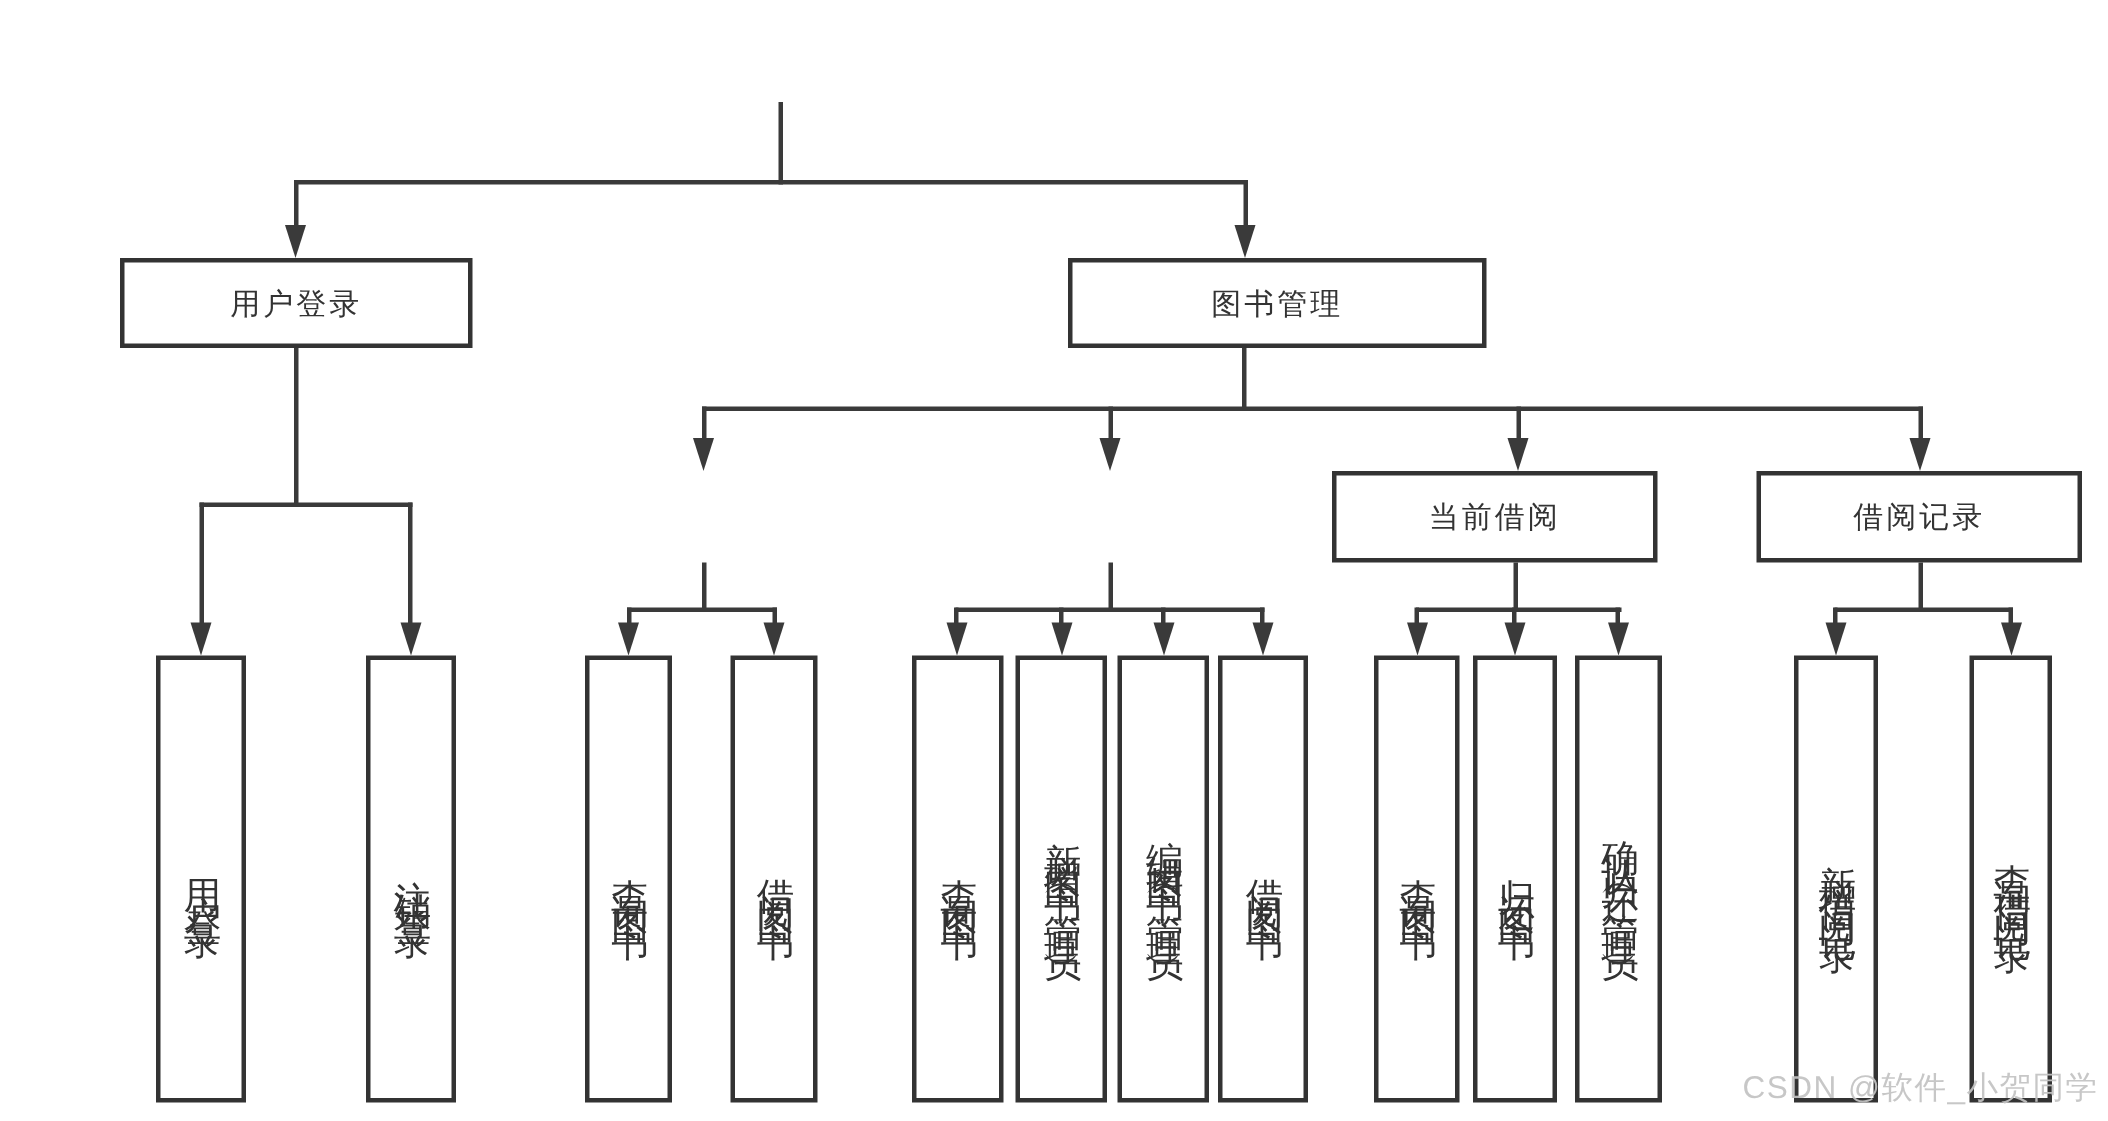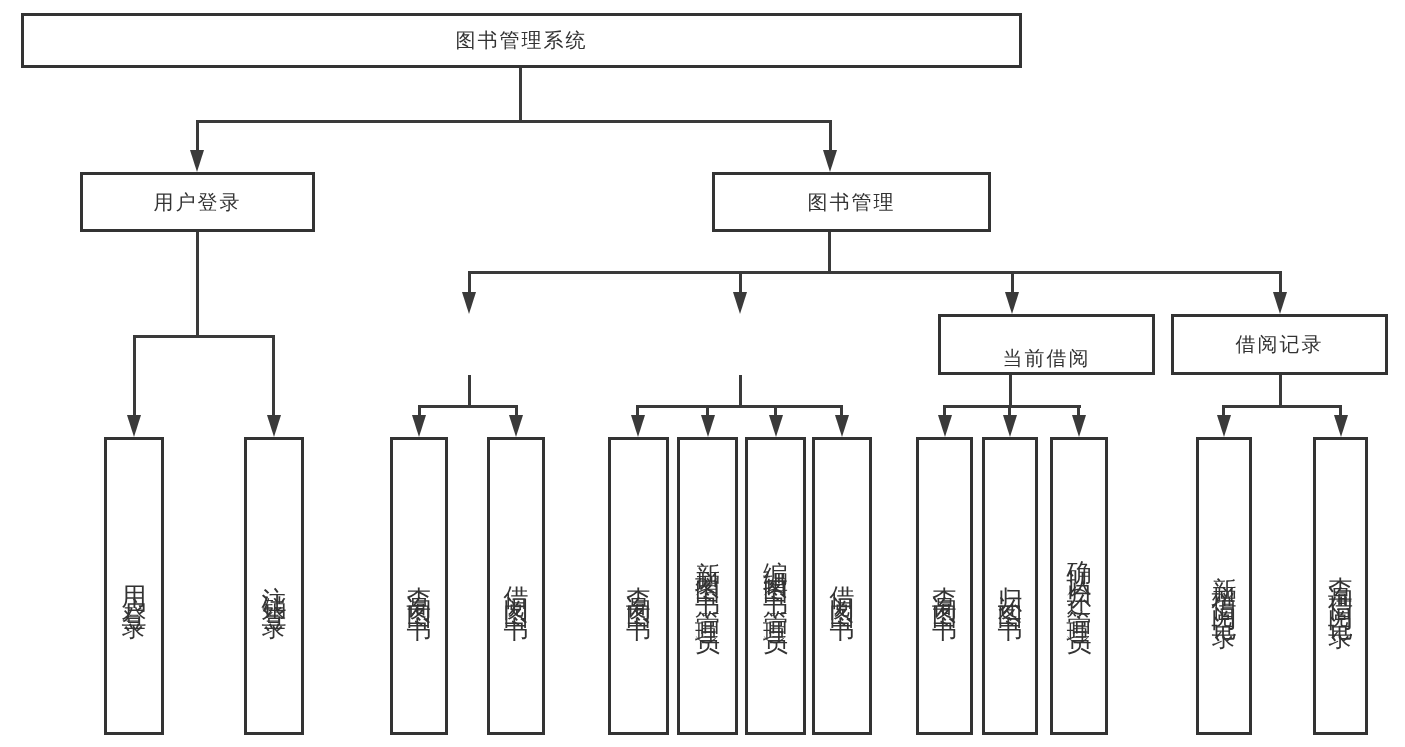--- a/index.html
+++ b/index.html
@@ -33,23 +33,20 @@
   .watermark{
     position:absolute;right:6px;top:711px;font-size:21px;
     color:#c3c3c3;opacity:.92;letter-spacing:1px;z-index:5;
   }
 </style>
 </head>
 <body>
 
 <div id="stage">
 
-  <div class="box" style="left:21px;top:13px;width:1001px;height:55px;">
-    <span>图书管理系统</span>
-  </div>
 
   <div class="vline" style="left:519px;top:68px;height:55px;"></div>
   <div class="hline" style="left:196px;top:120px;width:636px;"></div>
   <div class="vline" style="left:196px;top:120px;height:34px;"></div>
   <div class="arr" style="left:190px;top:150px;"></div>
   <div class="vline" style="left:829px;top:120px;height:34px;"></div>
   <div class="arr" style="left:823px;top:150px;"></div>
 
   <div class="box" style="left:80px;top:172px;width:235px;height:60px;">
     <span>用户登录</span>
@@ -69,21 +66,21 @@
   <div class="hline" style="left:468px;top:271px;width:814px;"></div>
   <div class="vline" style="left:468px;top:271px;height:26px;"></div>
   <div class="arr" style="left:462px;top:292px;"></div>
   <div class="vline" style="left:739px;top:271px;height:26px;"></div>
   <div class="arr" style="left:733px;top:292px;"></div>
   <div class="vline" style="left:1011px;top:271px;height:26px;"></div>
   <div class="arr" style="left:1005px;top:292px;"></div>
   <div class="vline" style="left:1279px;top:271px;height:26px;"></div>
   <div class="arr" style="left:1273px;top:292px;"></div>
 
-  <div class="box" style="left:938px;top:314px;width:217px;height:61px;align-items:flex-end;">
+  <div class="box" style="left:888px;top:314px;width:217px;height:61px;">
     <span>当前借阅</span>
   </div>
   <div class="box" style="left:1171px;top:314px;width:217px;height:61px;">
     <span>借阅记录</span>
   </div>
 
   <div class="vline" style="left:468px;top:375px;height:33px;"></div>
   <div class="hline" style="left:418px;top:405px;width:100px;"></div>
   <div class="vline" style="left:418px;top:405px;height:14px;"></div>
   <div class="arr" style="left:412px;top:415px;"></div>
@@ -154,14 +151,15 @@
     <span class="vtext">确认归还（管理员）</span>
   </div>
 
   <div class="vbox" style="left:1196px;top:437px;width:56px;height:298px;">
     <span class="vtext">新增借阅记录</span>
   </div>
   <div class="vbox" style="left:1313px;top:437px;width:55px;height:298px;">
     <span class="vtext">查询借阅记录</span>
   </div>
 
+  <div class="watermark">CSDN @软件_小贺同学</div>
 
 </div>
 
 </body></html>

